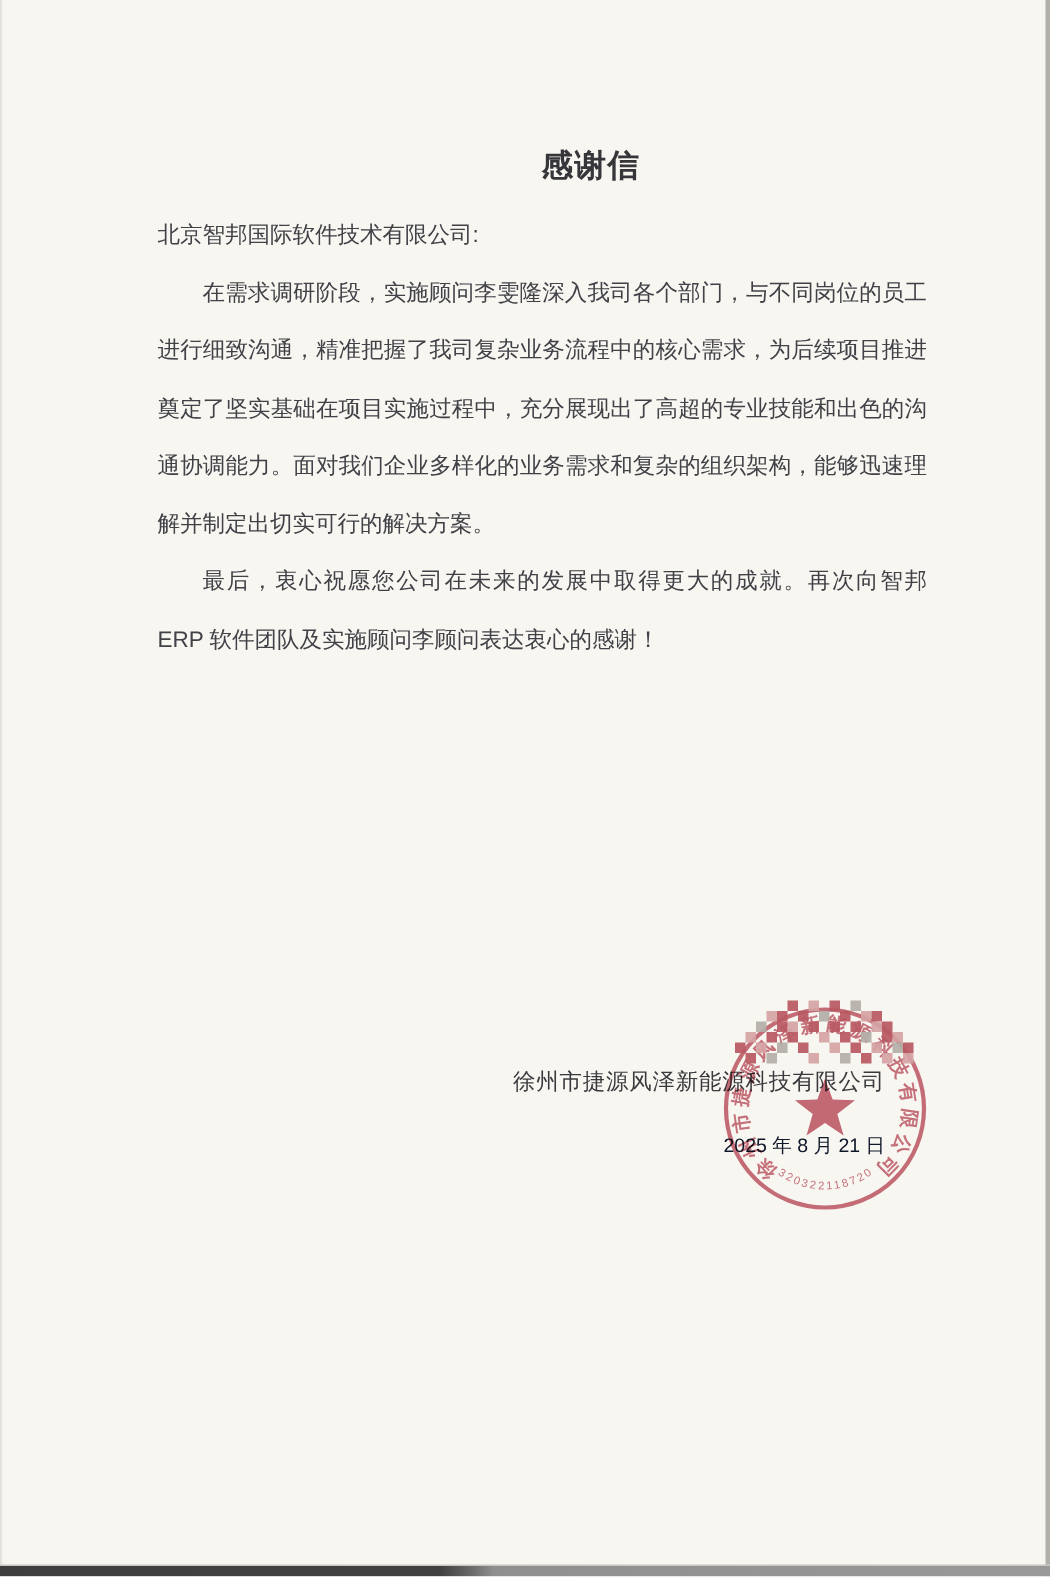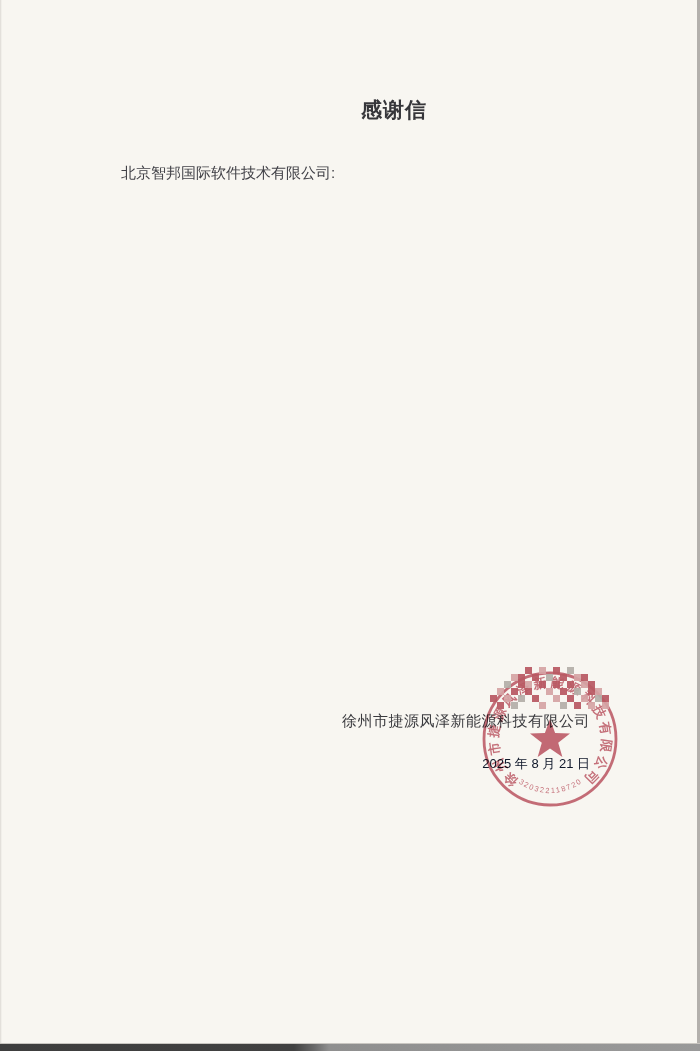--- a/index.html
+++ b/index.html
@@ -42,21 +42,21 @@
   }
   .letter-body {
     position: absolute;
     left: 105px; top: 138px;
     width: 513px;
     font-size: 15px;
     line-height: 38.5px;
     color: #414147;
     text-align: justify;
   }
-  .letter-body p { margin: 16px; }
+  .letter-body p { margin: 0; }
   .letter-body p.indent { text-indent: 2em; }
   .signature {
     position: absolute;
     top: 712px; right: 110px;
     font-size: 15px;
     color: #3a3a3e;
     letter-spacing: 0.5px;
   }
   .date {
     position: absolute;
@@ -87,20 +87,22 @@
 </style>
 </head>
 <body>
 
 <div class="page">
 
   <h1 class="doc-title">感谢信</h1>
 
   <div class="letter-body">
     <p>北京智邦国际软件技术有限公司:</p>
+    <p class="indent">在需求调研阶段，实施顾问李雯隆深入我司各个部门，与不同岗位的员工进行细致沟通，精准把握了我司复杂业务流程中的核心需求，为后续项目推进奠定了坚实基础在项目实施过程中，充分展现出了高超的专业技能和出色的沟通协调能力。面对我们企业多样化的业务需求和复杂的组织架构，能够迅速理解并制定出切实可行的解决方案。</p>
+    <p class="indent">最后，衷心祝愿您公司在未来的发展中取得更大的成就。再次向智邦 ERP 软件团队及实施顾问李顾问表达衷心的感谢！</p>
   </div>
 
   <div class="signature">徐州市捷源风泽新能源科技有限公司</div>
   <div class="date">2025 年 8 月 21 日</div>
 
   <svg class="seal" viewBox="0 0 160 160">
     <defs>
       <path id="nameArc" d="M 50.2 122.6 A 52 52 0 1 1 109.8 122.6" fill="none"></path>
       <path id="codeArc" d="M 45.3 121.4 A 54 54 0 0 0 114.7 121.4" fill="none"></path>
     </defs>

